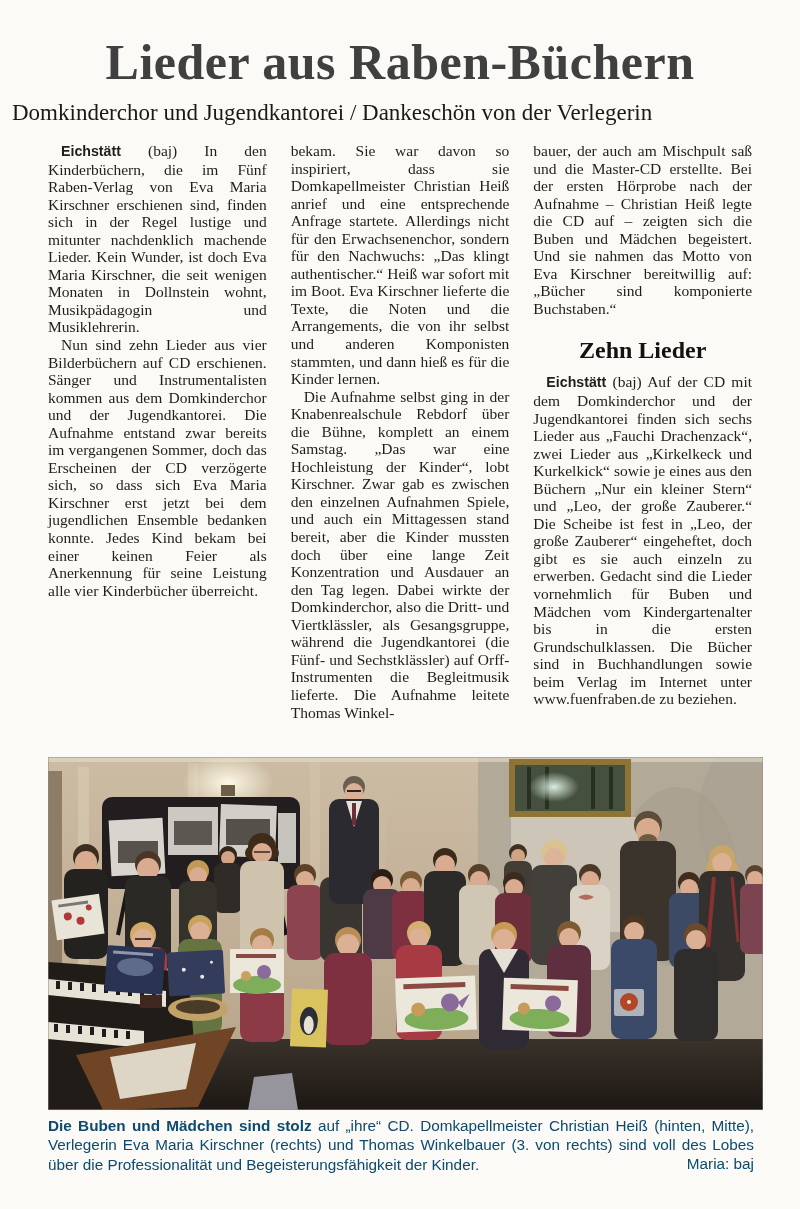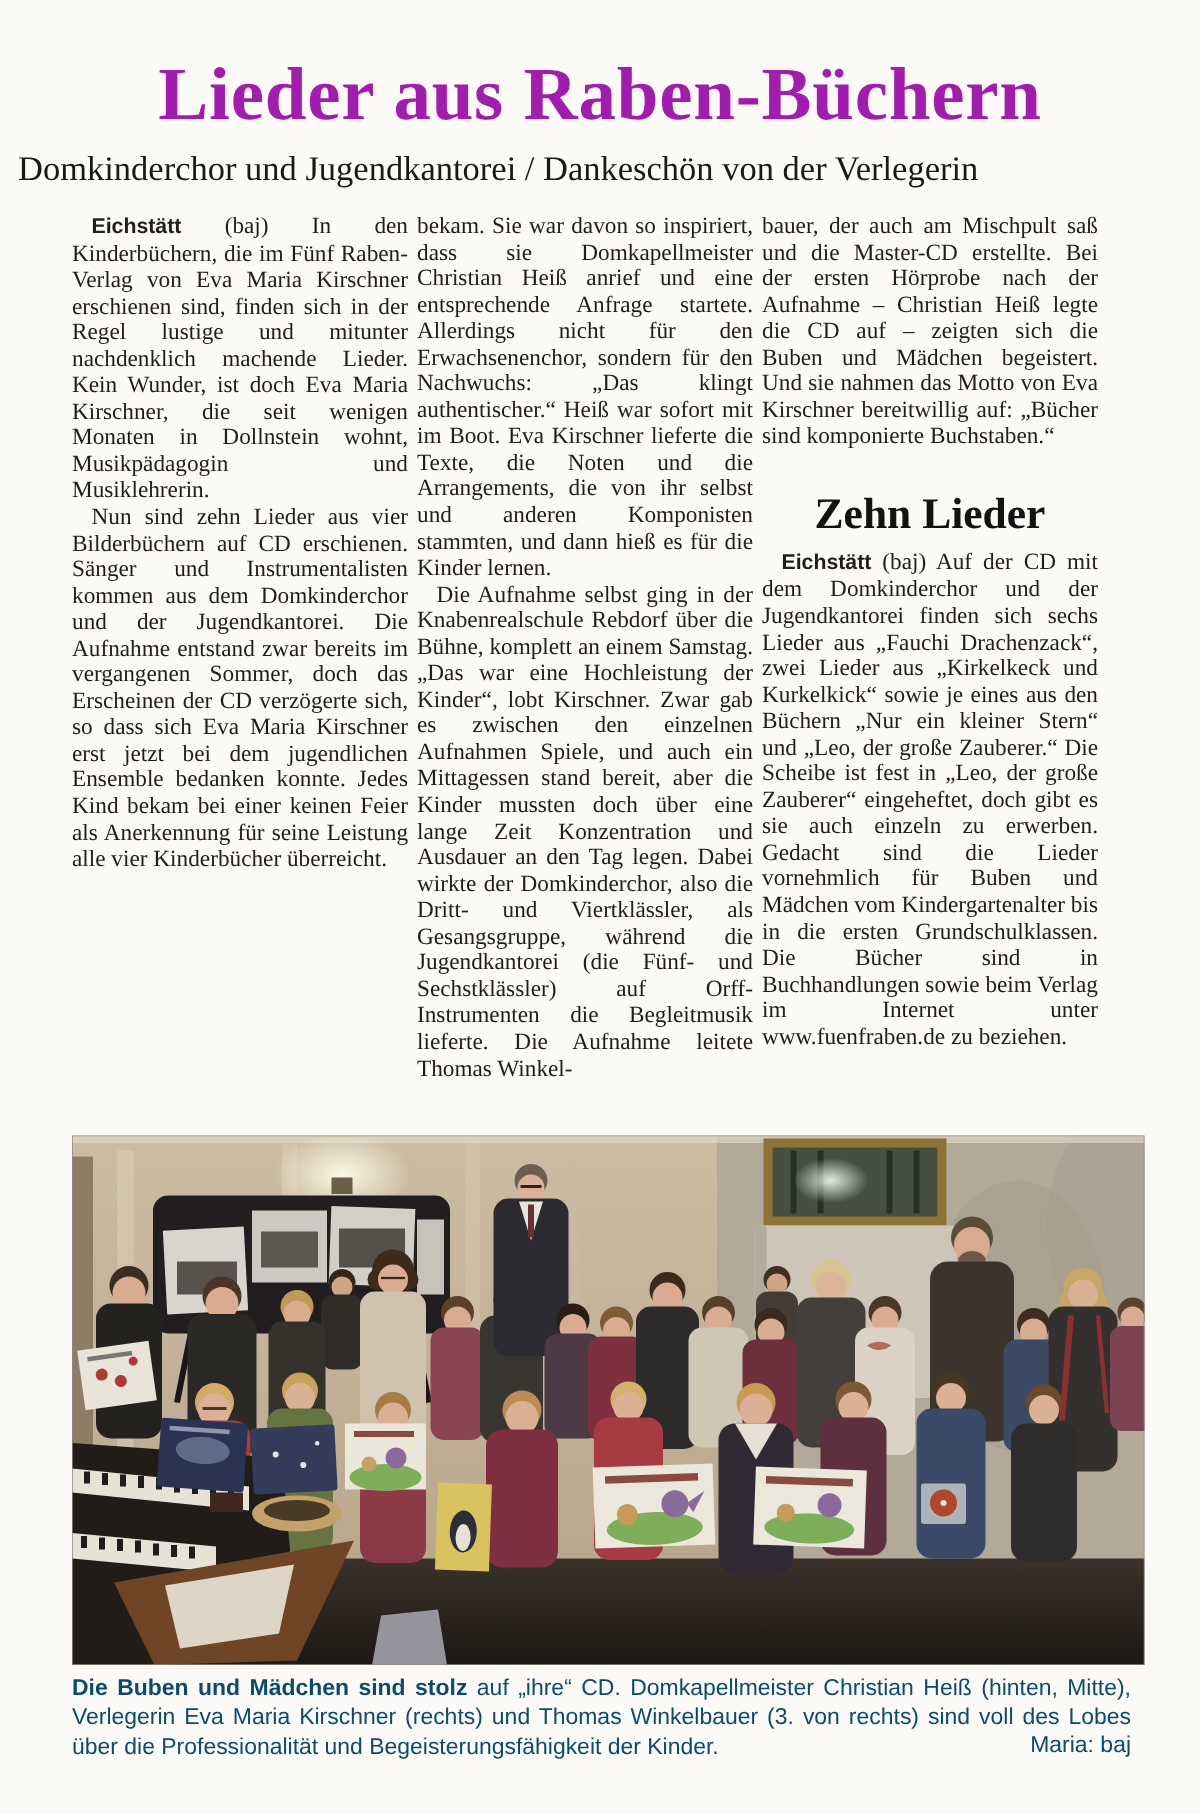--- a/index.html
+++ b/index.html
@@ -8,46 +8,46 @@
     background:#fbfaf7;
     font-family:"Liberation Serif", serif;
     color:#1d1b18;
     overflow:hidden;
   }
   .page{position:relative;width:800px;height:1209px;}
   .headline{
     position:absolute;top:36px;left:0;width:800px;
     text-align:center;font-size:50px;font-weight:bold;
     letter-spacing:.5px;line-height:1.05;margin:0;
-    color:#a21caf;
+    color:#404040;
   }
   .subheadline{
     position:absolute;top:100px;left:12px;width:800px;
     text-align:left;font-size:23px;font-weight:normal;
     margin:0;color:#1b1916;
   }
   .columns{
     position:absolute;top:142px;left:48px;width:704px;height:615px;
-    display:flex;gap:6px;
+    display:flex;gap:24px;
   }
   .col{
     width:224px;font-size:15.5px;line-height:17.55px;
     text-align:justify;
     hyphens:auto;-webkit-hyphens:auto;
     color:#201d1a;
   }
   .col p{margin:0;}
   .col p.indent{text-indent:13px;}
   .lead{
     font-family:"Liberation Sans", sans-serif;
     font-weight:bold;font-size:14.2px;
   }
   .subhead2{
-    font-size:29px;font-weight:bold;line-height:29px;
-    text-align:center;margin:29px 0 8px 0;
+    font-size:24px;font-weight:bold;line-height:29px;
+    text-align:center;margin:19px 0 8px 0;
     letter-spacing:0;color:#141210;
   }
   .subhead2 span{display:block;}
   .photo{
     position:absolute;top:757px;left:48px;width:715px;height:353px;
     margin:0;padding:0;
   }
   .photo svg{display:block;}
   .caption{
     position:relative;

